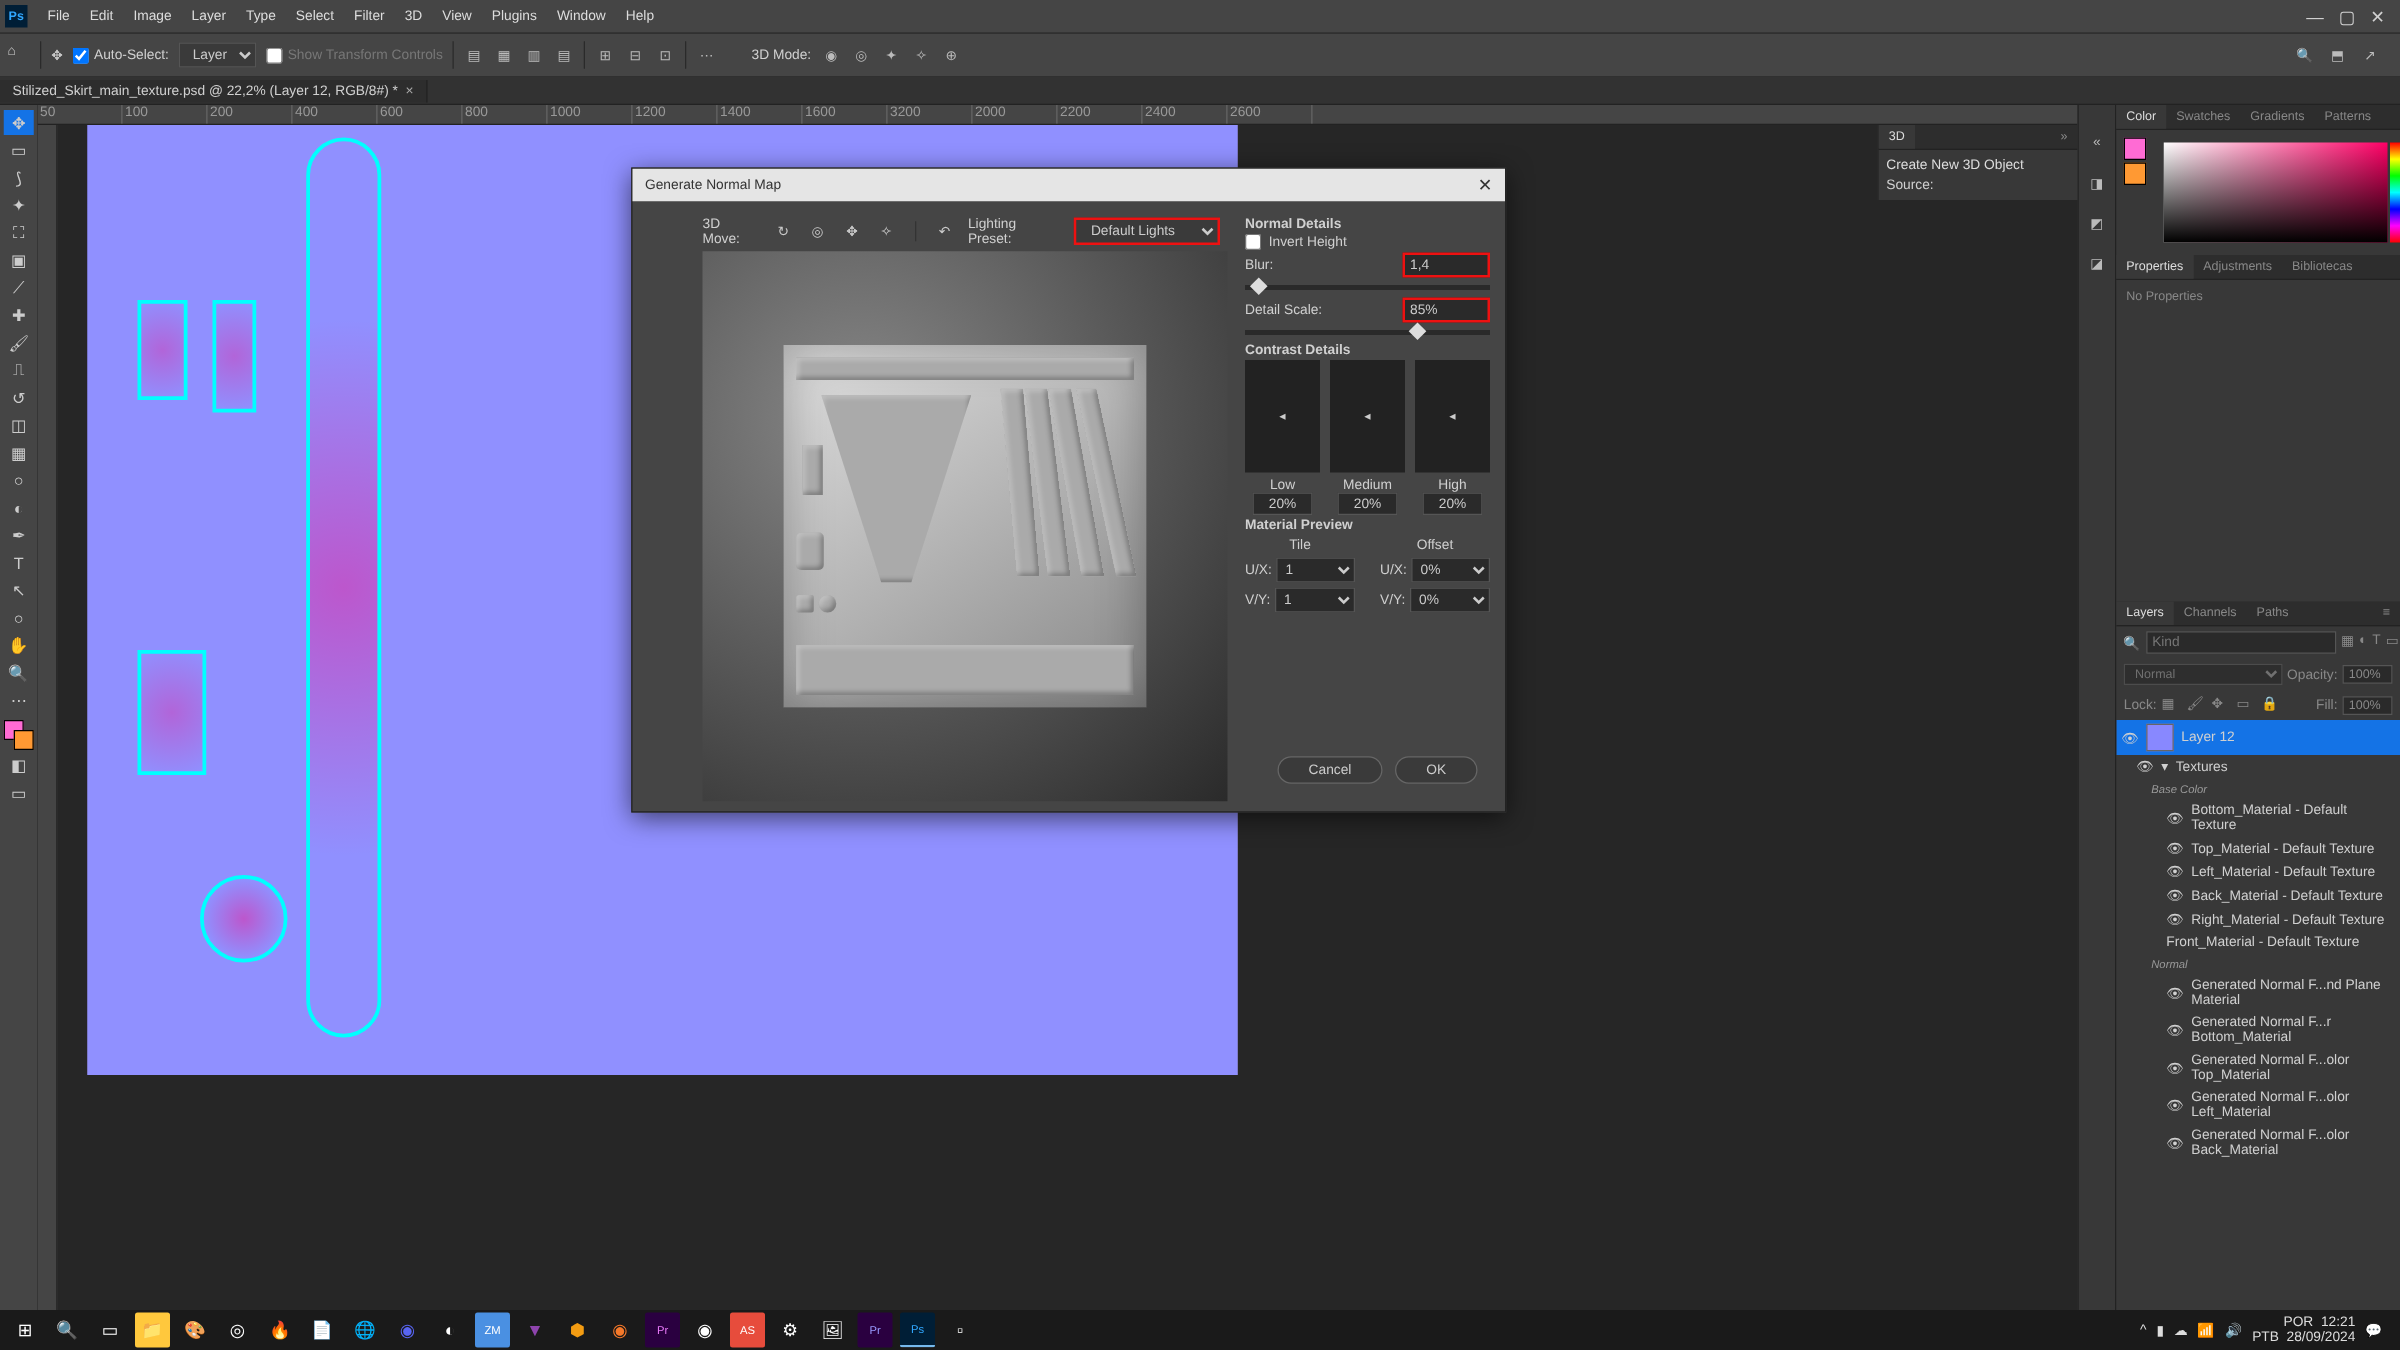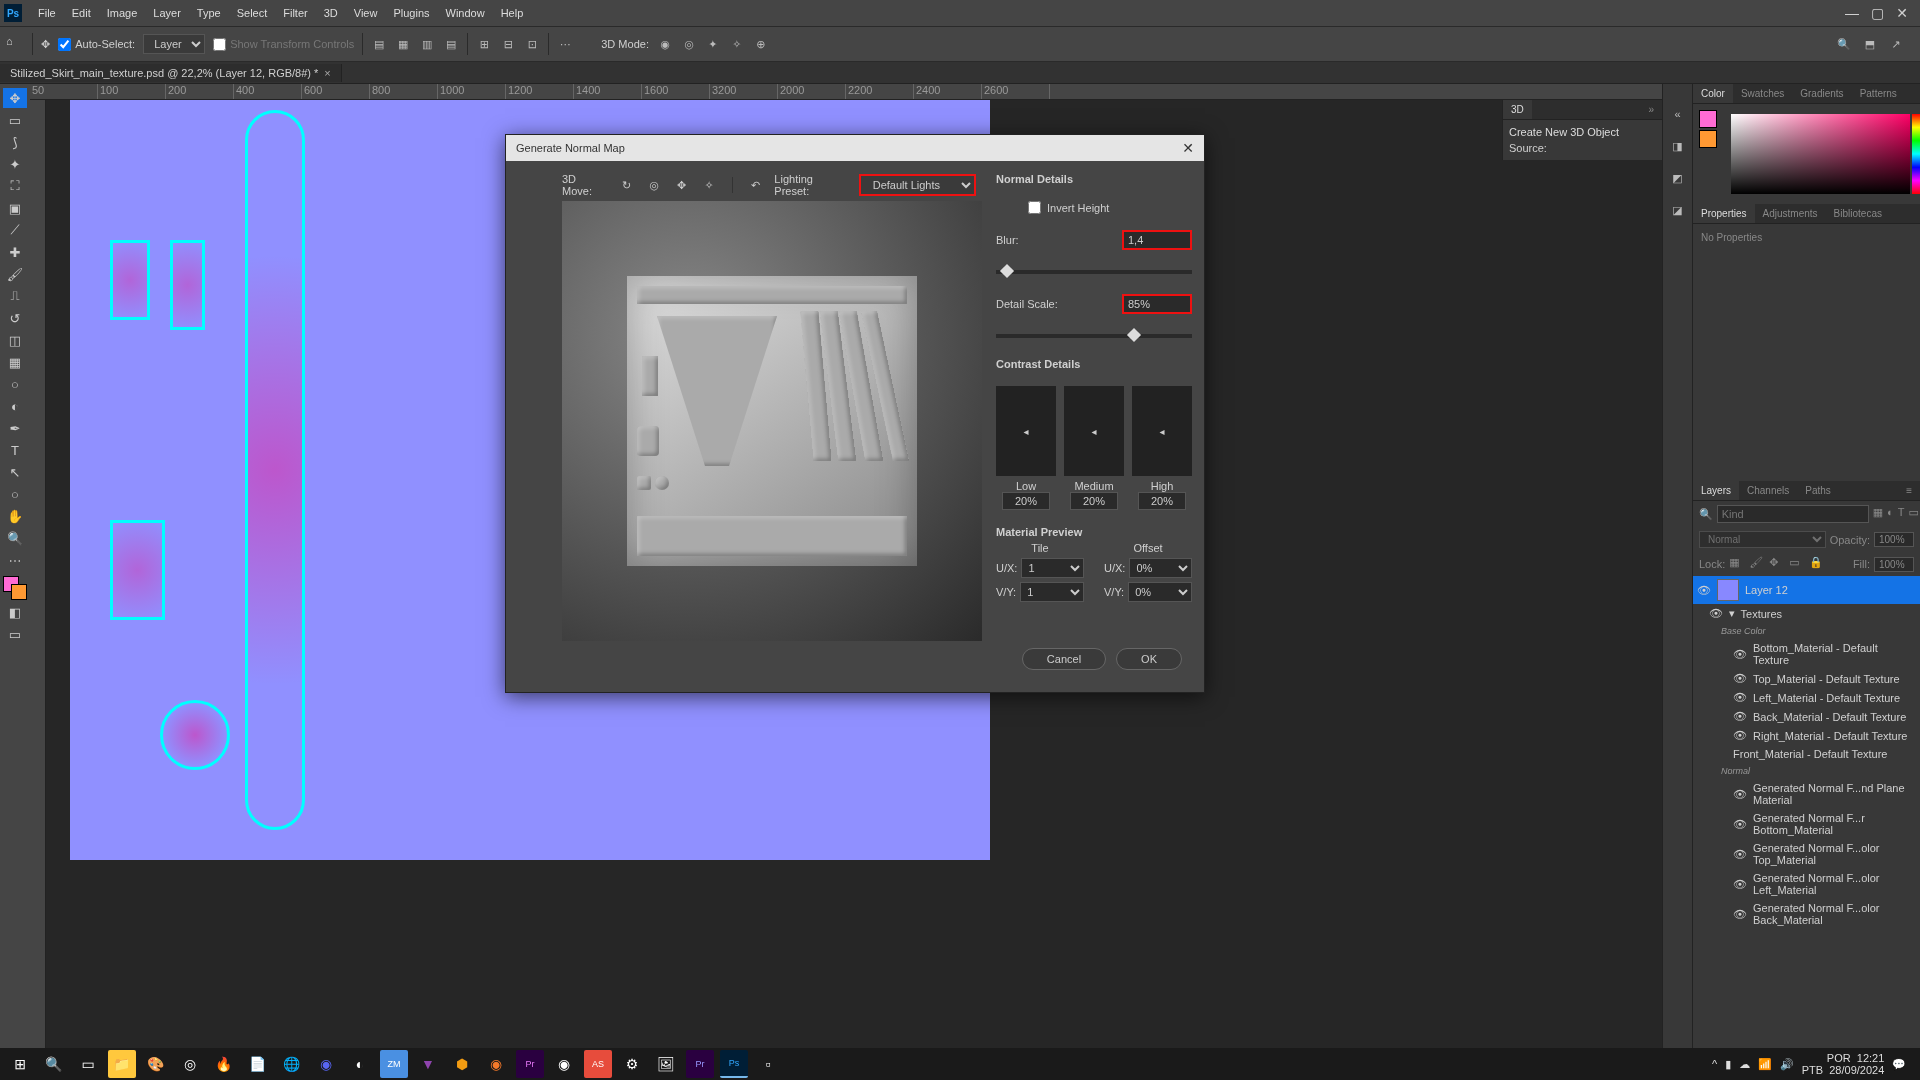--- a/index.html
+++ b/index.html
@@ -83,23 +83,23 @@
 .dialog-left-toolbar .d-icon { width: 18px; height: 18px; cursor: pointer; color: #ccc; display: inline-flex; align-items: center; justify-content: center; }
 .dialog-left-toolbar .sep2 { width: 1px; height: 16px; background: #333; margin: 0 4px; }
 .dialog-left-toolbar .lp-select { background: #3a3a3a; border: 2px solid #e11; color: #ccc; padding: 2px 8px; width: 120px; }
 .preview3d { width: 420px; height: 440px; background: radial-gradient(circle at 30% 30%, #888, #2a2a2a); display: flex; align-items: center; justify-content: center; position: relative; }
 .cube-preview { width: 290px; height: 290px; background: linear-gradient(145deg, #e0e0e0, #888); box-shadow: inset 0 0 40px rgba(0,0,0,0.3); position: relative; }
 .cube-preview .emboss-shape { position: absolute; background: #aaa; box-shadow: inset 2px 2px 4px rgba(255,255,255,0.3), inset -2px -2px 4px rgba(0,0,0,0.3); }
 .dialog-left-bottom { display: flex; align-items: center; gap: 10px; padding: 8px 0; }
 .dialog-left-bottom select { background: #3a3a3a; border: 2px solid #e11; color: #ccc; padding: 2px 6px; width: 90px; }
 .dialog-left-bottom .annotation { color: #ff4444; font-size: 12px; }
 
-.dialog-right { flex: 1; padding: 12px; display: flex; flex-direction: column; gap: 16px; }
+.dialog-right { flex: 1; padding: 12px; display: flex; flex-direction: column; gap: 2px; }
 .dialog-right .section-title { font-weight: 600; font-size: 11px; }
-.dialog-right label { display: flex; align-items: center; gap: 6px; margin-left: 32px; }
+.dialog-right label { display: flex; align-items: center; gap: 6px; }
 .dialog-right .row { display: flex; align-items: center; justify-content: space-between; gap: 8px; }
 .dialog-right input[type=text] { background: #2a2a2a; border: 2px solid #e11; color: #ccc; padding: 2px 4px; width: 70px; text-align: left; }
 .slider-track { height: 4px; background: #2a2a2a; position: relative; margin: 4px 0; }
 .slider-thumb { position: absolute; top: -4px; width: 10px; height: 10px; background: #ddd; transform: rotate(45deg); }
 
 .contrast-row { display: flex; gap: 8px; }
 .contrast-col { flex: 1; text-align: center; }
 .contrast-box { height: 90px; background: #222; margin-bottom: 4px; position: relative; display: flex; align-items: center; justify-content: center; }
 .contrast-box .tri { color: #ccc; font-size: 10px; }
 .contrast-val { background: #2a2a2a; border: 1px solid #555; padding: 2px; width: 48px; color: #ccc; text-align: center; }

